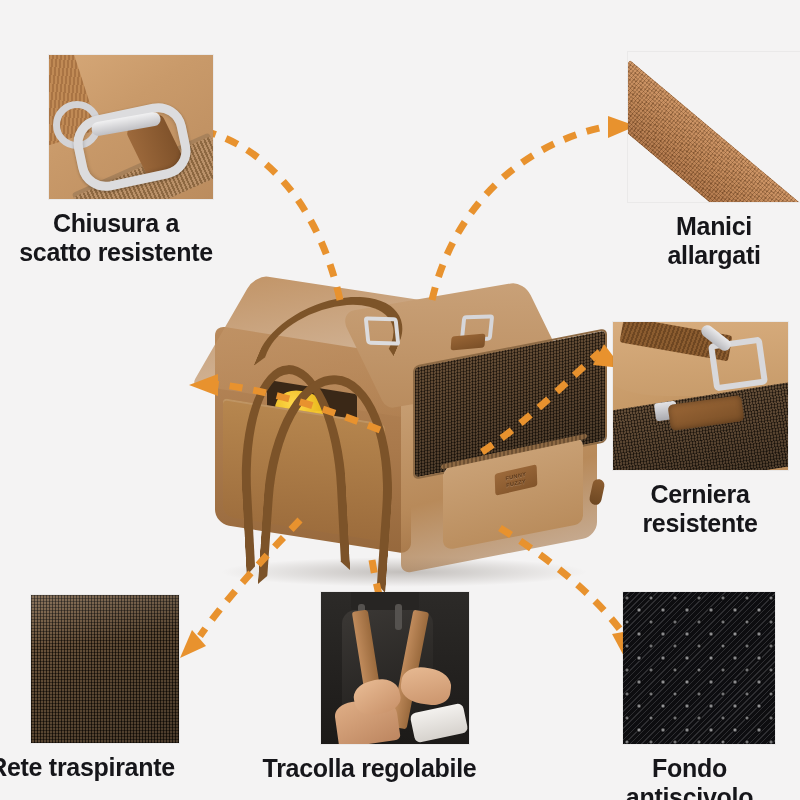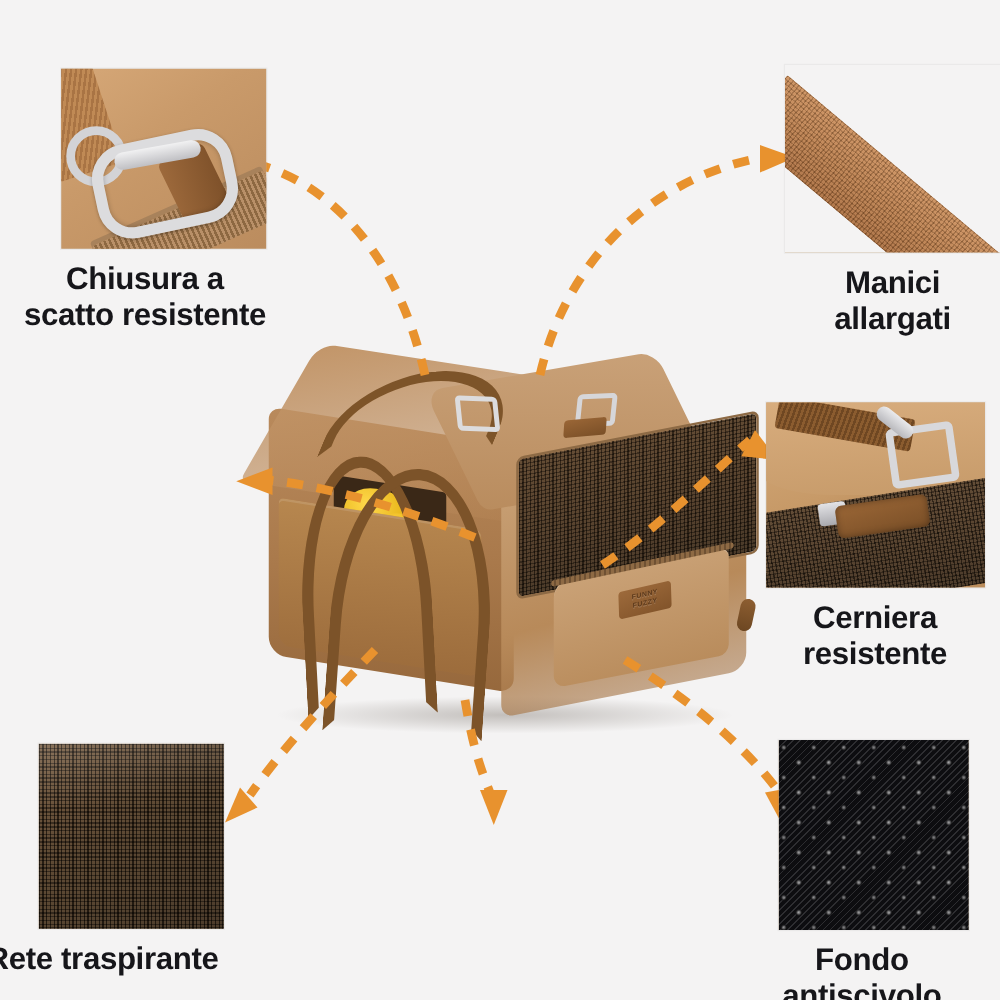--- a/index.html
+++ b/index.html
@@ -604,20 +604,37 @@
 
   <div class="feature" id="feat-mesh">
     <div class="thumb">
       <div class="art-mesh">
         <div class="sheen"></div>
       </div>
     </div>
     <div class="caption">Rete traspirante</div>
   </div>
 
+  <div class="feature" id="feat-strap">
+    <div class="thumb">
+      <div class="art-strap">
+        <div class="headrest"></div>
+        <div class="seat"></div>
+        <div class="post1"></div>
+        <div class="post2"></div>
+        <div class="beltL"></div>
+        <div class="beltR"></div>
+        <div class="armL"></div>
+        <div class="handL"></div>
+        <div class="handR"></div>
+        <div class="cuff"></div>
+      </div>
+    </div>
+    <div class="caption">Tracolla regolabile</div>
+  </div>
 
   <div class="feature" id="feat-bottom">
     <div class="thumb">
       <div class="art-bottom">
         <div class="dots"></div>
         <div class="dots2"></div>
       </div>
     </div>
     <div class="caption">Fondo
 antiscivolo</div>

